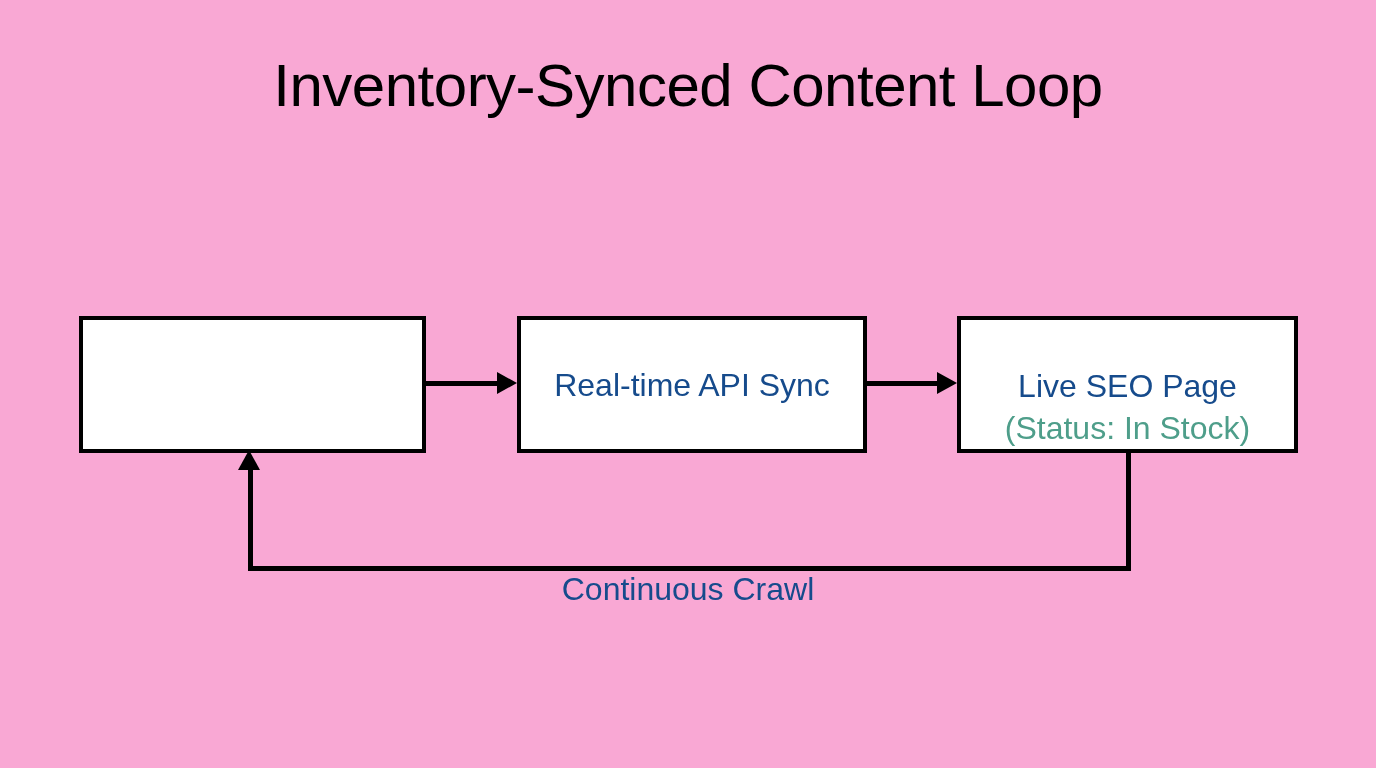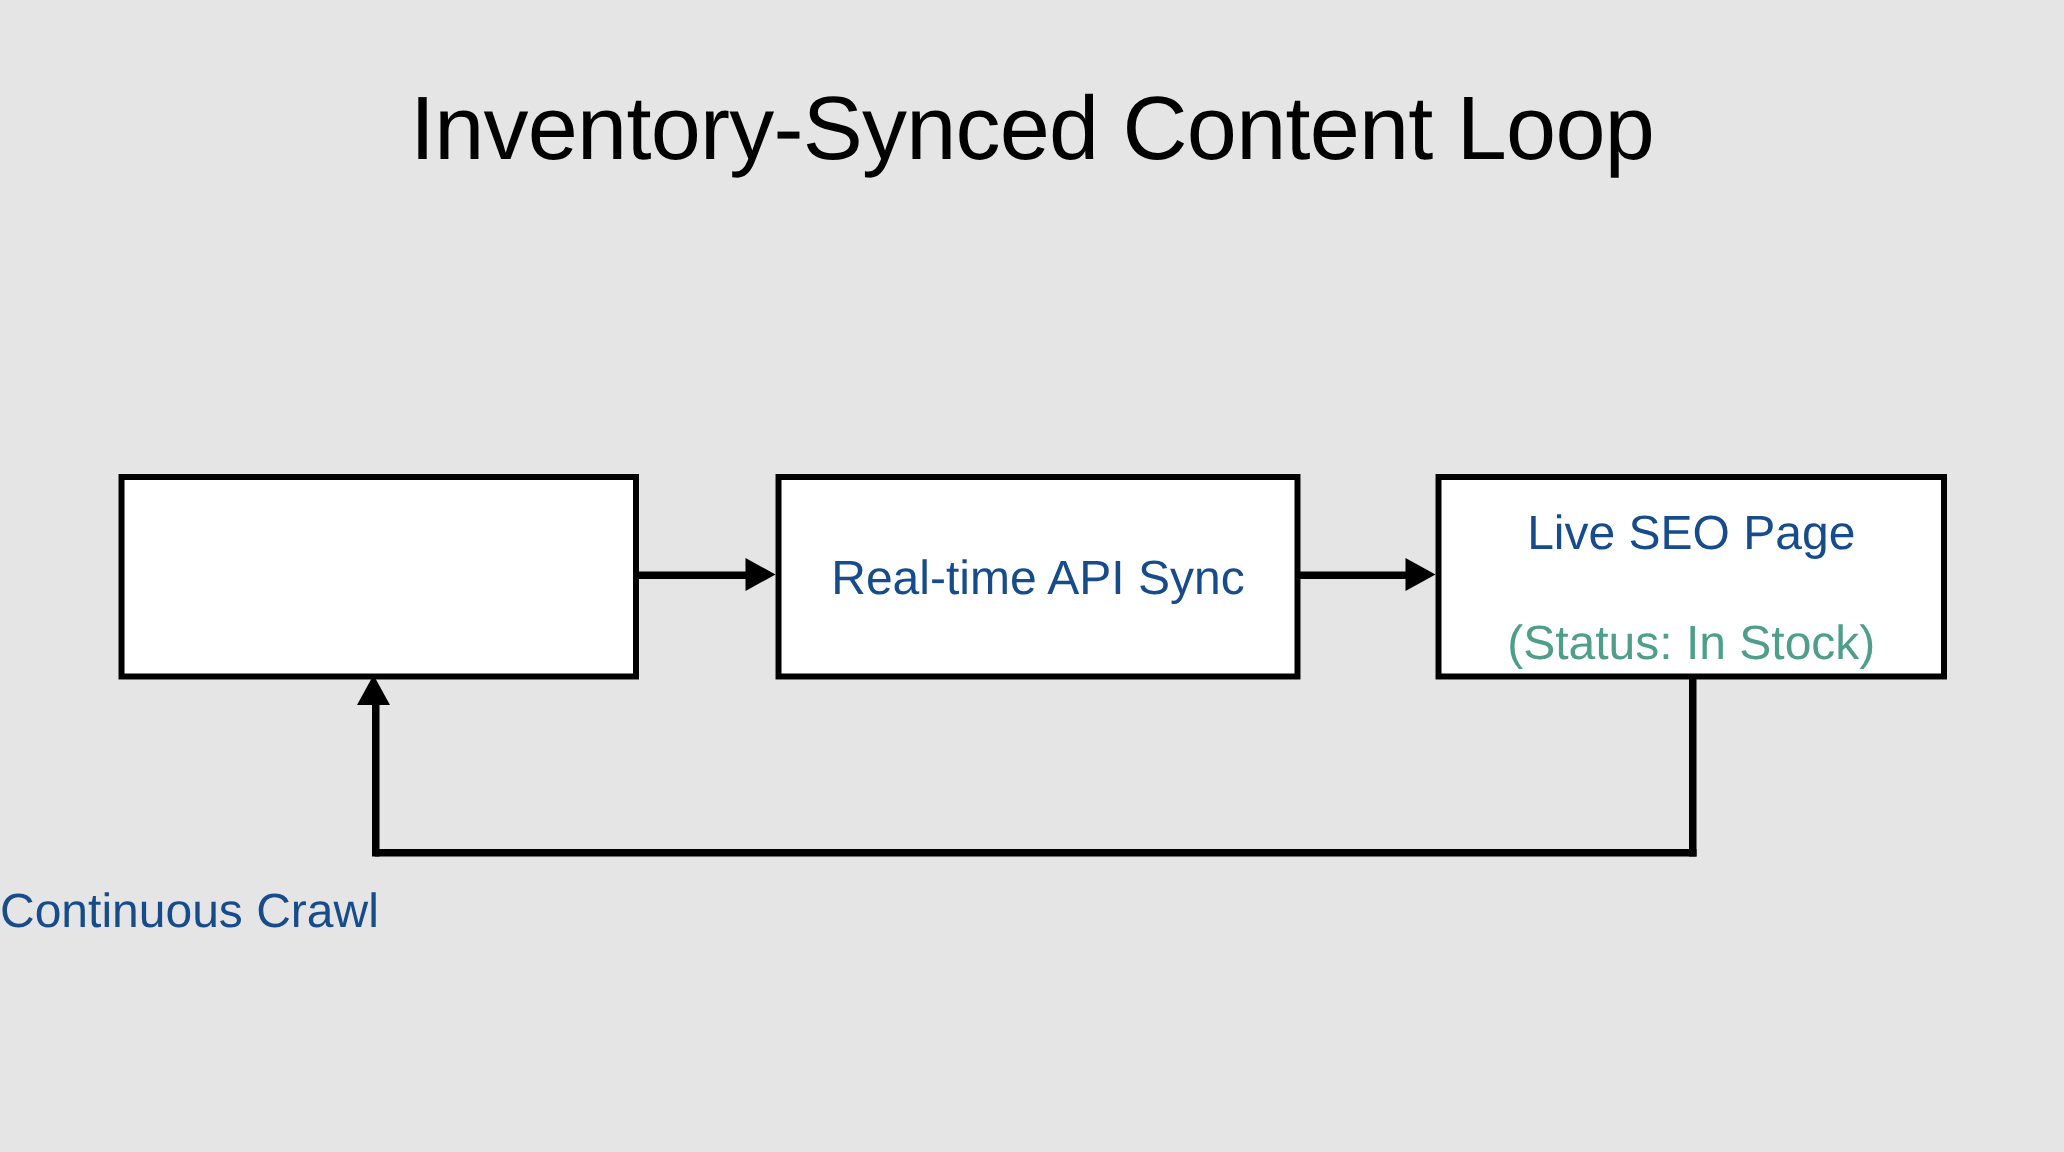--- a/index.html
+++ b/index.html
@@ -9,21 +9,21 @@
     background: #ffffff;
   }
   body {
     font-family: "Liberation Sans", sans-serif;
     -webkit-font-smoothing: antialiased;
   }
   #canvas {
     position: relative;
     width: 1376px;
     height: 768px;
-    background: #e5e5e5;
+    background: #f9a8d4;
     overflow: hidden;
   }
 
   
   #diagram-title {
     position: absolute;
     left: 0;
     top: 52px;
     width: 1376px;
     text-align: center;
@@ -50,21 +50,21 @@
   }
   .node-line {
     display: block;
     white-space: nowrap;
     font-size: 32px;
     line-height: 42px;
     font-weight: 400;
   }
   .line-blue  { color: #164b8c; }
   .line-black { color: #000000; }
-  .line-teal  { color: #4e9e8a; margin-top: 31px; }
+  .line-teal  { color: #4e9e8a; }
 
   #node-inventory-database { left: 79px;  top: 316px; width: 347px; height: 137px; }
   #node-api-sync           { left: 517px; top: 316px; width: 350px; height: 137px; }
   #node-seo-page           { left: 957px; top: 316px; width: 341px; height: 137px; justify-content: flex-end; }
 
   
   .hline {
     position: absolute;
     height: 5px;
     background: #000000;
@@ -105,22 +105,23 @@
   
   #loop-down   { left: 1126px; top: 452px;  height: 119px; }
   #loop-bottom { left: 250px;  top: 566px;  width: 881px; }
   #loop-up     { left: 248px;  top: 462px;  height: 109px; }
   #loop-head   { left: 238px;  top: 450px; }
 
   
   #loop-label {
     position: absolute;
     left: 0;
-    top: 586px;
+    top: 568px;
     width: 1376px;
+    text-align: center;
     font-size: 32px;
     line-height: 42px;
     color: #164b8c;
     white-space: nowrap;
   }
 </style>
 </head>
 <body>
 
 <div id="canvas">

